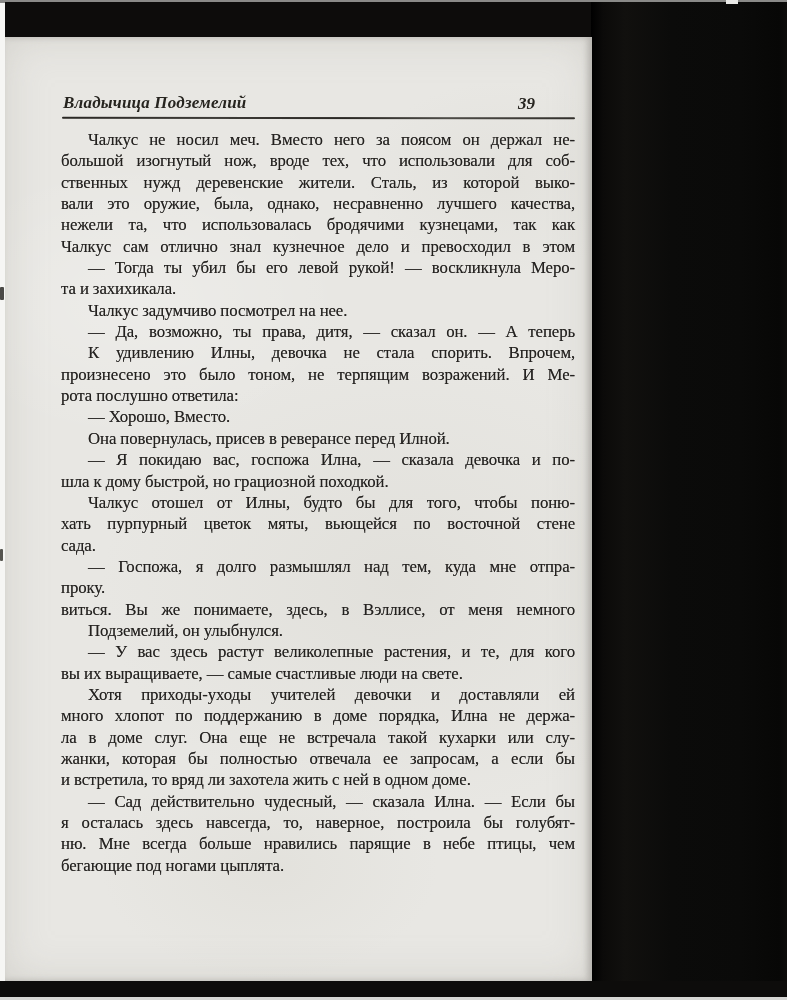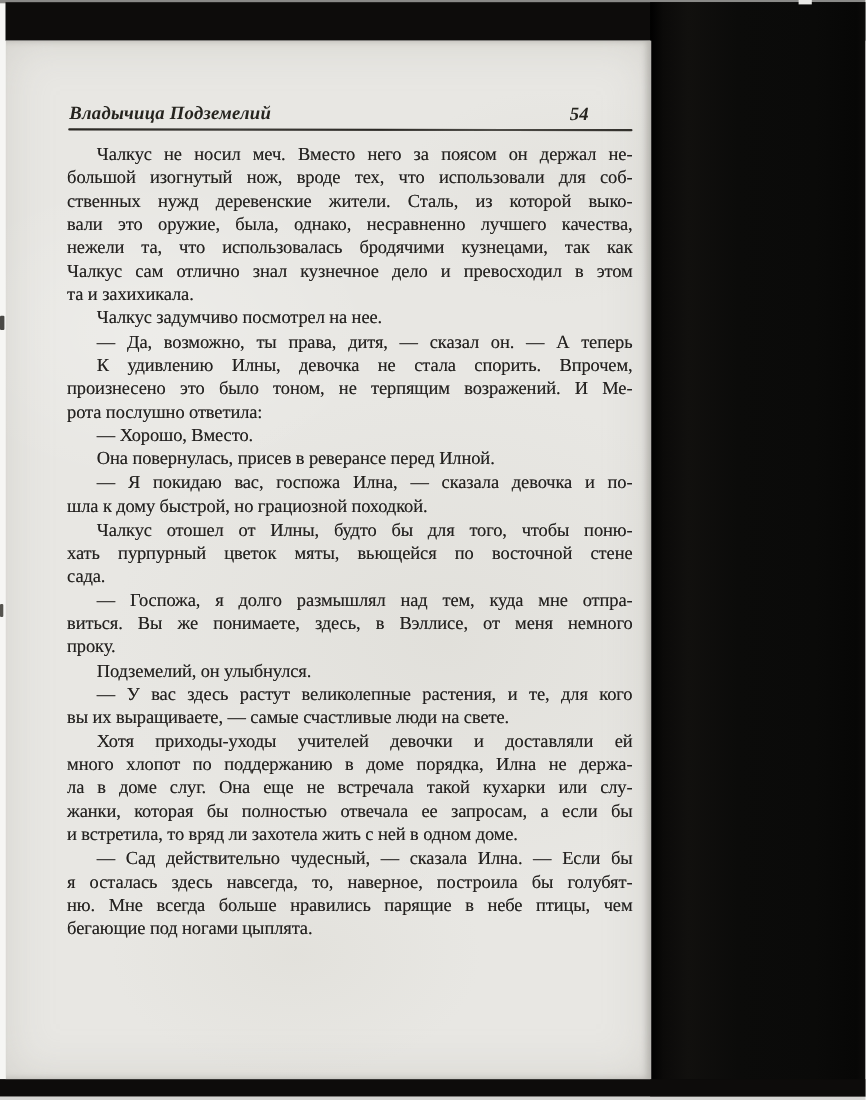--- a/index.html
+++ b/index.html
@@ -114,34 +114,35 @@
   <div class="bottom-bar"></div>
   <div class="bottom-edge"></div>
   <div class="top-notch"></div>
   <div class="edge-mark-1"></div>
   <div class="edge-mark-2"></div>
 
   <div class="paper"></div>
 
   <div class="header-title">Владычица Подземелий</div>
 
-  <div class="page-number">54</div>
+  <div class="page-number">39</div>
 
   <div class="header-rule"></div>
 
   <div class="body-text">
       <div class="para">
         <div class="line first">Чалкус не носил меч. Вместо него за поясом он держал не-</div>
         <div class="line">большой изогнутый нож, вроде тех, что использовали для соб-</div>
         <div class="line">ственных нужд деревенские жители. Сталь, из которой выко-</div>
         <div class="line">вали это оружие, была, однако, несравненно лучшего качества,</div>
         <div class="line">нежели та, что использовалась бродячими кузнецами, так как</div>
         <div class="line">Чалкус сам отлично знал кузнечное дело и превосходил в этом</div>
       </div>
       <div class="para">
+        <div class="line first">— Тогда ты убил бы его левой рукой! — воскликнула Меро-</div>
         <div class="line last">та и захихикала.</div>
       </div>
       <div class="para">
         <div class="line first last">Чалкус задумчиво посмотрел на нее.</div>
       </div>
       <div class="para">
         <div class="line first">— Да, возможно, ты права, дитя, — сказал он. — А теперь</div>
       </div>
       <div class="para">
         <div class="line first">К удивлению Илны, девочка не стала спорить. Впрочем,</div>
@@ -158,22 +159,22 @@
         <div class="line first">— Я покидаю вас, госпожа Илна, — сказала девочка и по-</div>
         <div class="line last">шла к дому быстрой, но грациозной походкой.</div>
       </div>
       <div class="para">
         <div class="line first">Чалкус отошел от Илны, будто бы для того, чтобы поню-</div>
         <div class="line">хать пурпурный цветок мяты, вьющейся по восточной стене</div>
         <div class="line last">сада.</div>
       </div>
       <div class="para">
         <div class="line first">— Госпожа, я долго размышлял над тем, куда мне отпра-</div>
+        <div class="line last">проку.</div>
         <div class="line">виться. Вы же понимаете, здесь, в Вэллисе, от меня немного</div>
-        <div class="line last">проку.</div>
       </div>
       <div class="para">
         <div class="line first last">Подземелий, он улыбнулся.</div>
       </div>
       <div class="para">
         <div class="line first">— У вас здесь растут великолепные растения, и те, для кого</div>
         <div class="line last">вы их выращиваете, — самые счастливые люди на свете.</div>
       </div>
       <div class="para">
         <div class="line first">Хотя приходы-уходы учителей девочки и доставляли ей</div>

